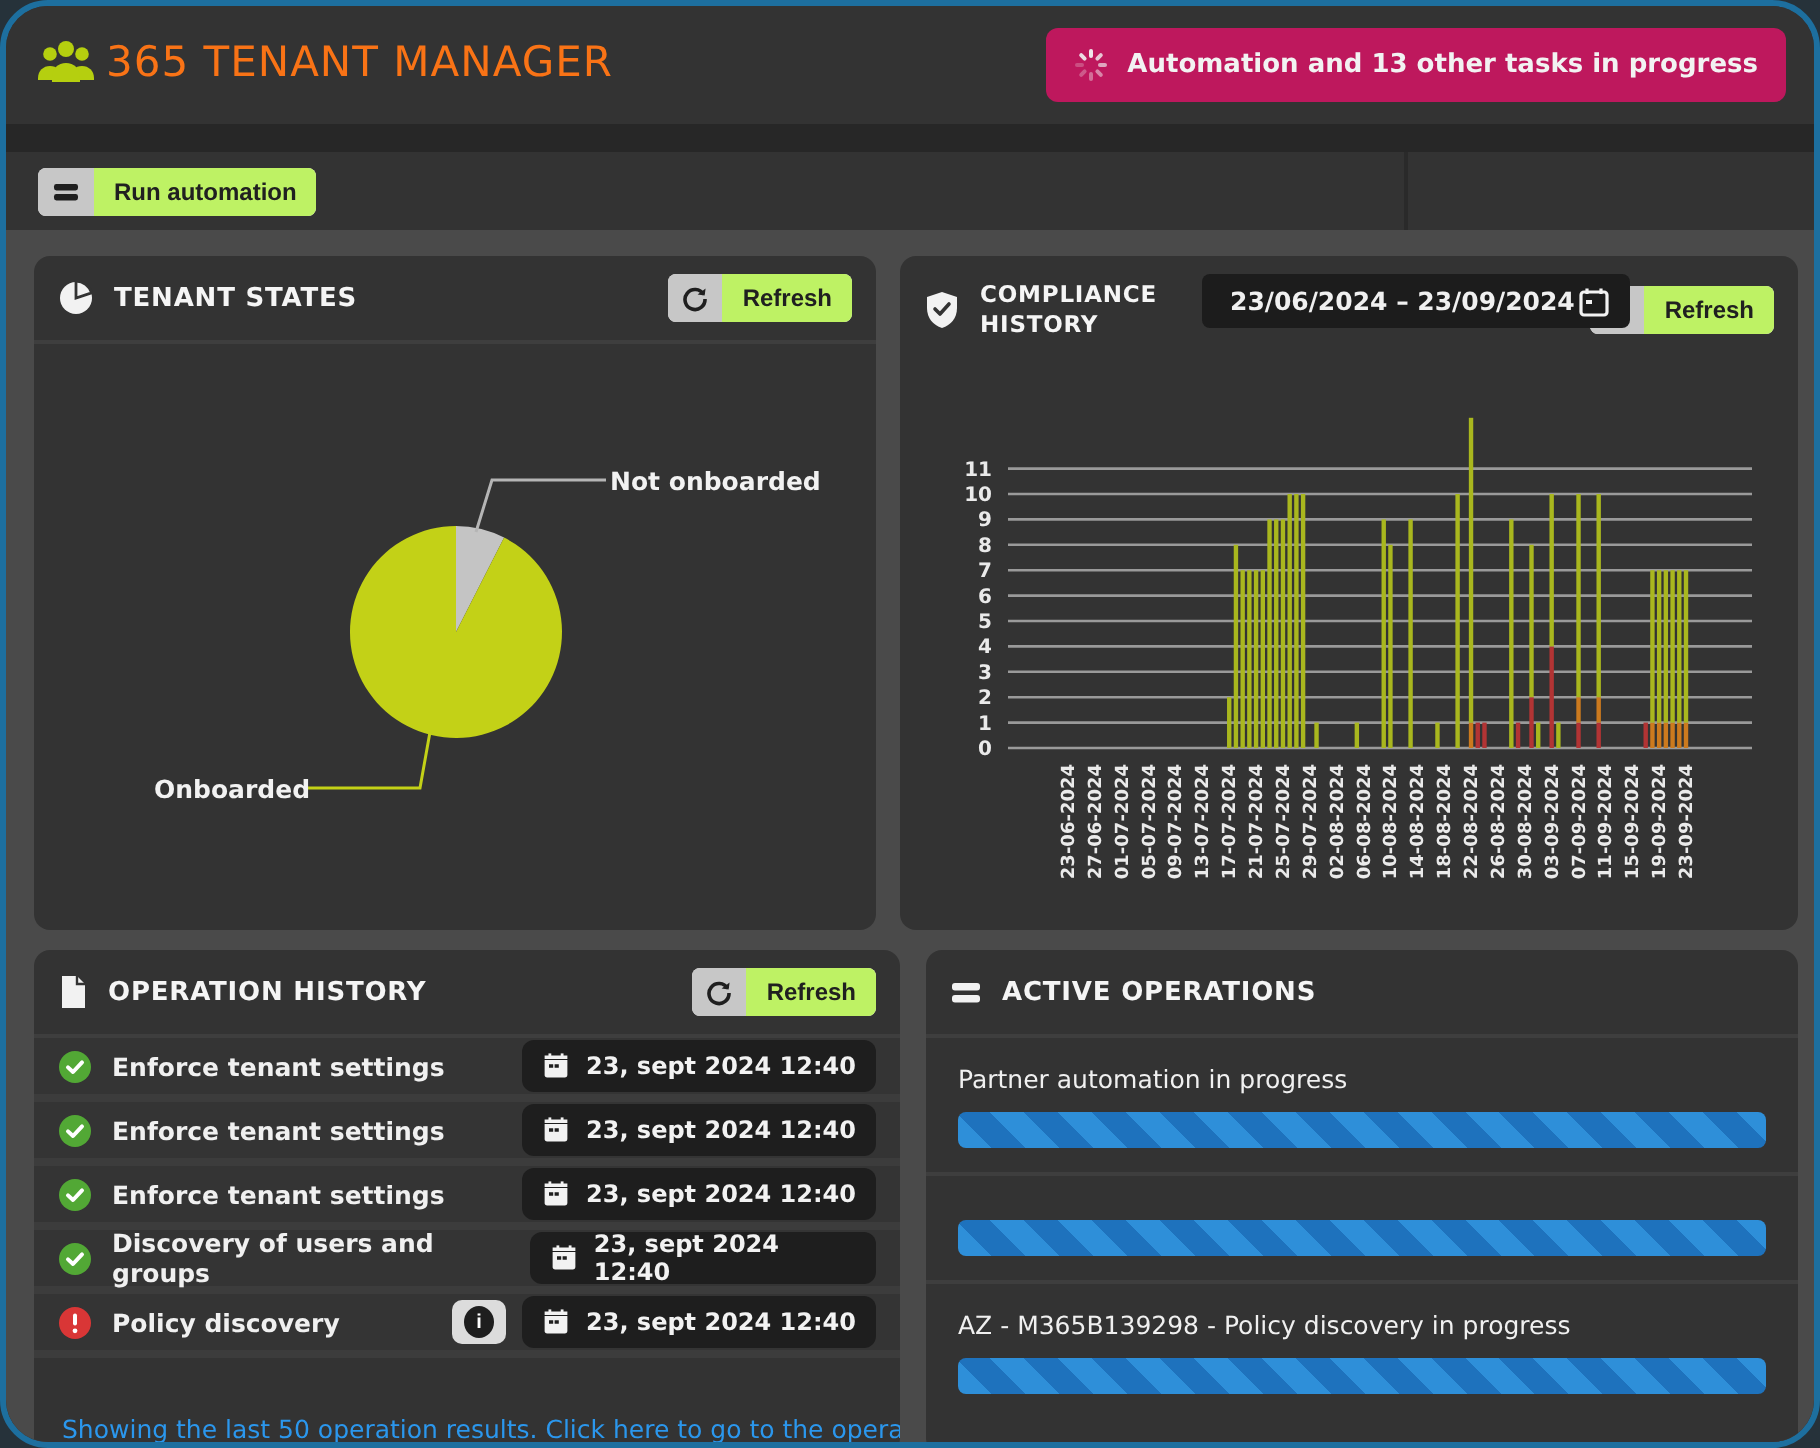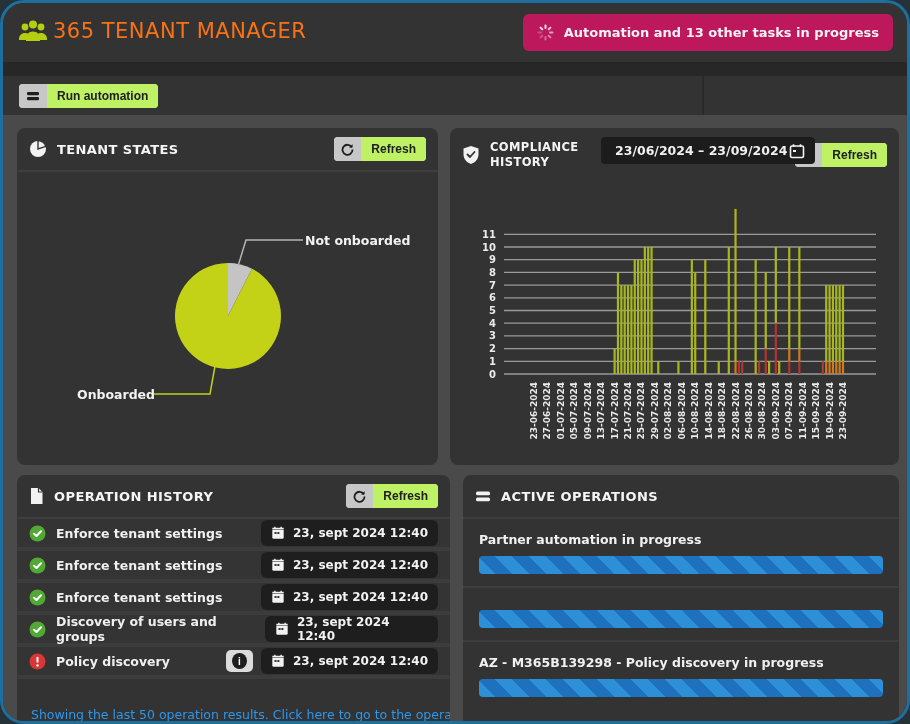--- a/index.html
+++ b/index.html
@@ -44,21 +44,21 @@
              background:#1e1e1e;border-radius:6px;font-size:12px;font-weight:bold;color:#f2f2f2;padding:0 10px;}
   .info-btn{margin-left:auto;margin-right:8px;width:27px;height:22px;background:#dcdcdc;border-radius:5px;
             display:flex;align-items:center;justify-content:center;cursor:pointer;border:0;}
   .info-btn + .date-pill{margin-left:0;}
   .info-dot{width:16px;height:16px;border-radius:50%;background:#1e1e1e;color:#fff;font-size:10px;font-weight:bold;
             display:flex;align-items:center;justify-content:center;}
   .footer-link{position:absolute;left:14px;bottom:5px;font-size:12.5px;color:#2b97ed;cursor:pointer;white-space:nowrap;}
   
   .ao-item{padding:13px 16px 12px 16px;}
   .ao-item + .ao-item{border-top:2px solid #3e3e3e;}
-  .ao-label{font-size:12.5px;font-weight:bold;color:#f0f0f0;}
+  .ao-label{font-size:12.5px;font-weight:normal;color:#f0f0f0;}
   .progress{margin-top:9px;height:18px;border-radius:4px;
             background:repeating-linear-gradient(45deg,#2e8fd9 0 12px,#1e72bd 12px 24px);}
   
   .pie-label{position:absolute;font-size:12.5px;font-weight:bold;color:#f2f2f2;}
   svg{display:block;}
 </style>
 </head>
 <body>
 
 <div class="window">

